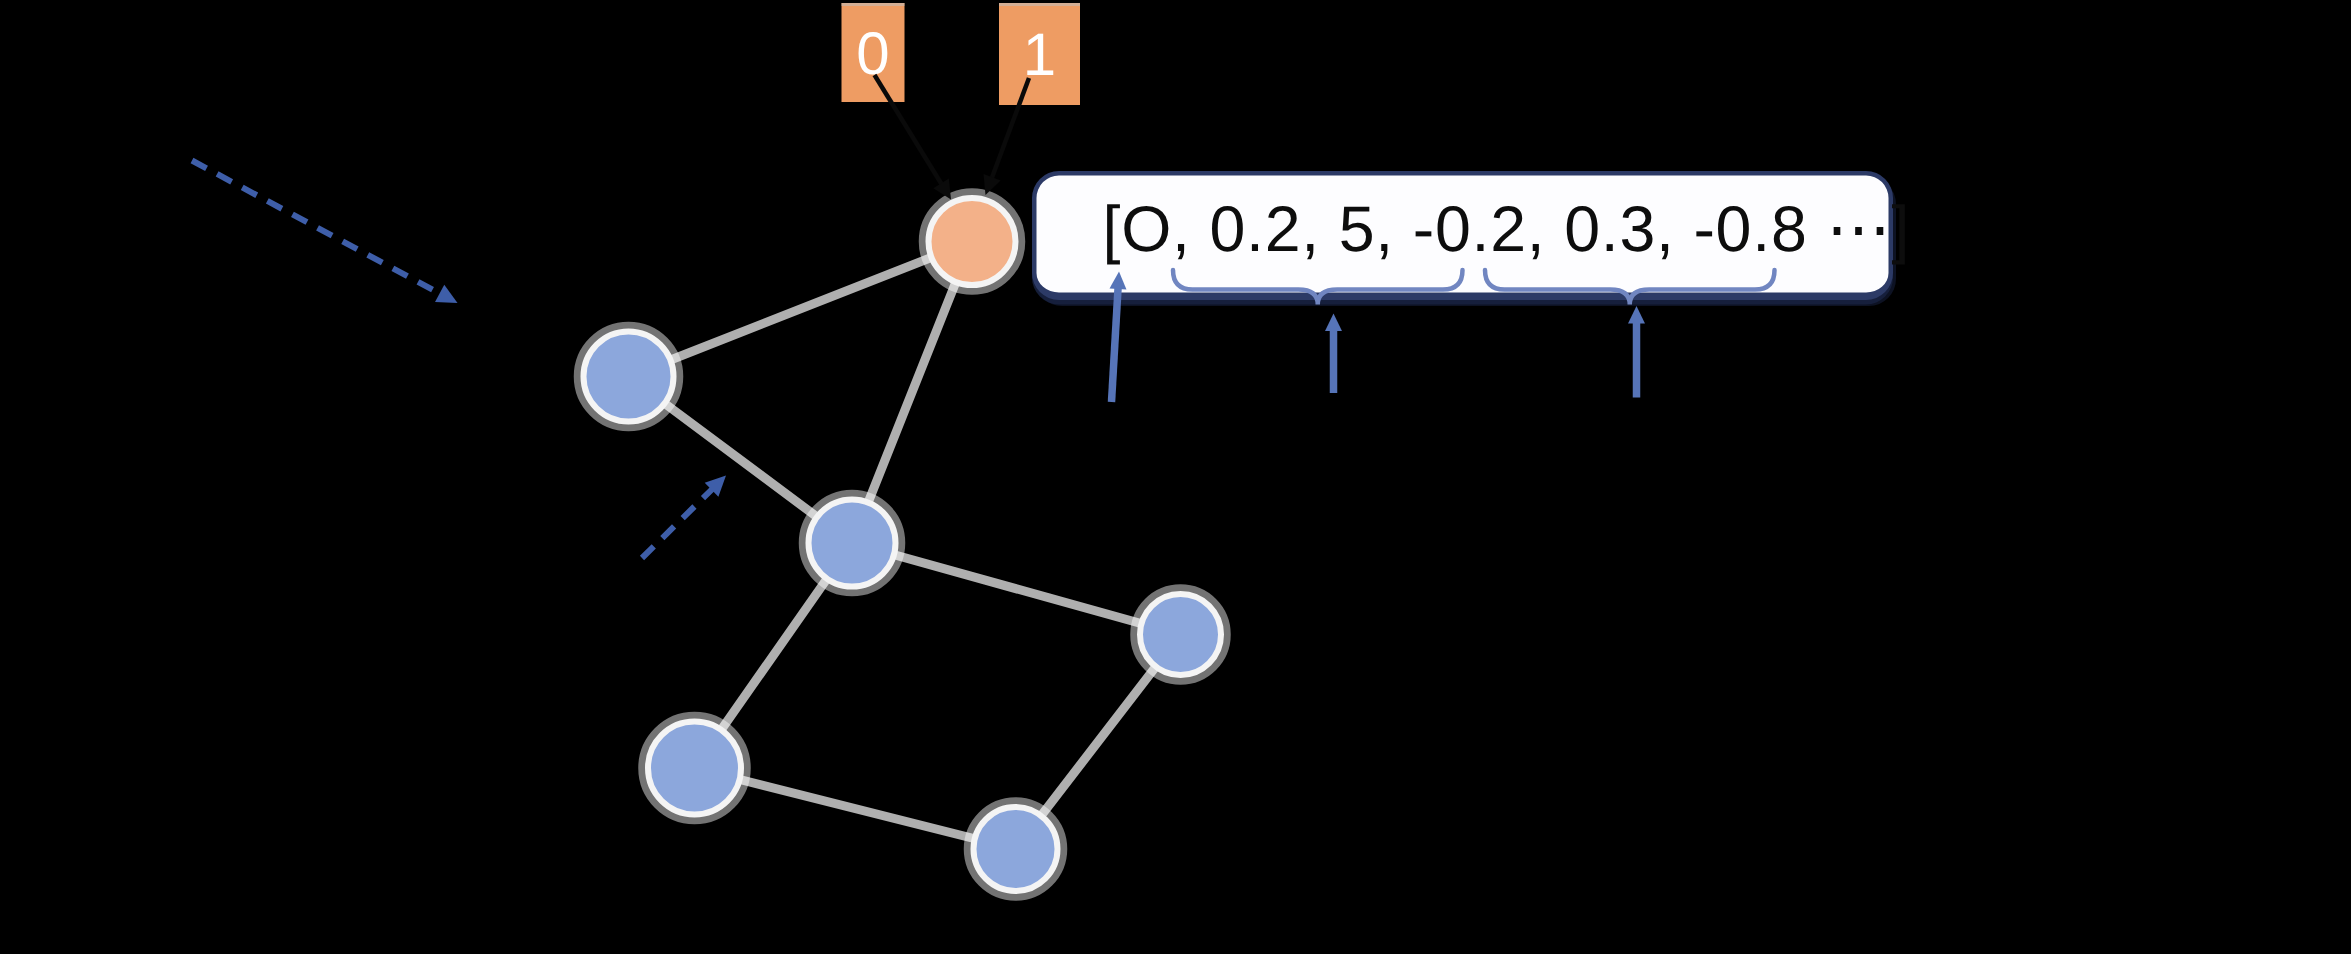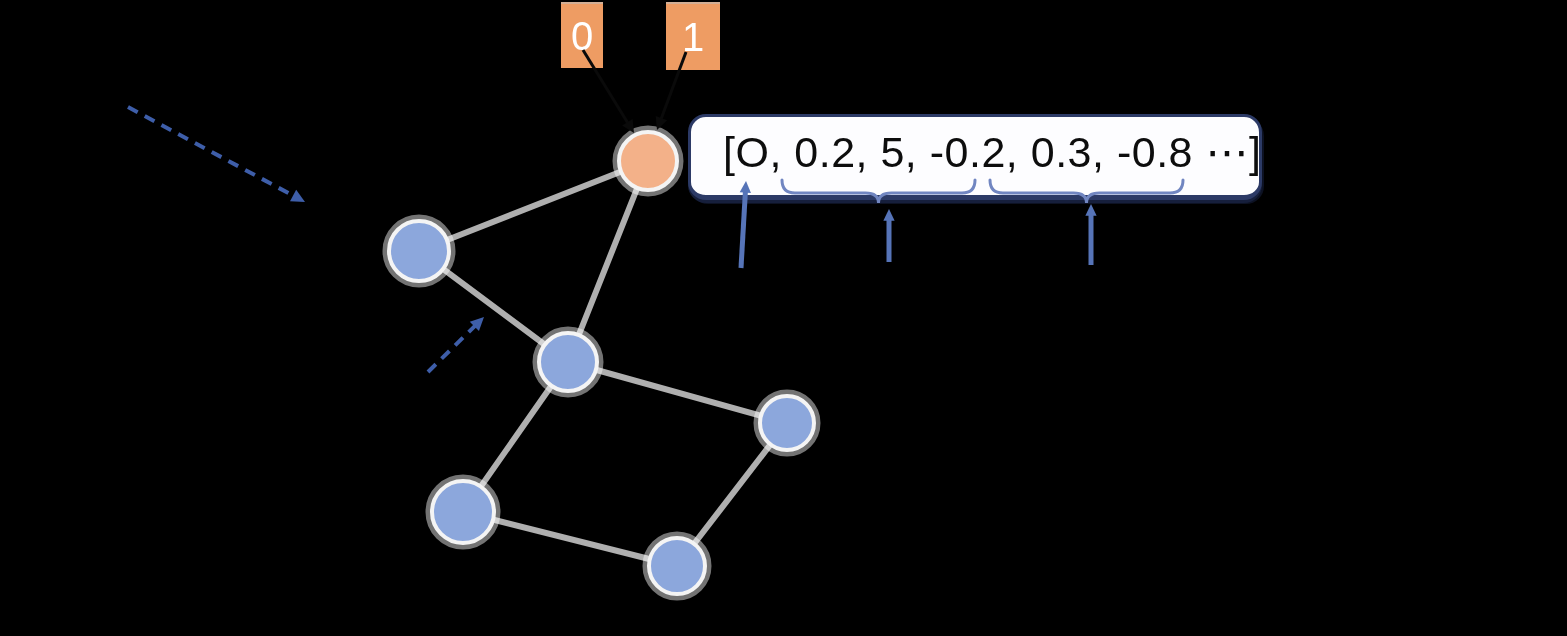--- a/index.html
+++ b/index.html
@@ -14,21 +14,21 @@
     position:absolute;
     left:688px;top:114px;
     width:574px;height:86px;
     box-sizing:border-box;
     background:var(--box-bg,#FDFDFF);
     border:3px solid var(--box-border,#2C3A66);
     border-bottom-width:5px;
     border-radius:18px;
     box-shadow:0 3px 0 rgba(23,33,63,.9), 2px 4px 0 rgba(23,33,63,.55);
     display:flex;align-items:center;
-    padding-left:32px;
+    padding-left:44px;
     z-index:2;
   }
   .vector-box span{
     font-size:43px;
     letter-spacing:.5px;
     color:var(--box-text,#0D0D0D);
     white-space:nowrap;
     transform:translateY(-4px);
   }
   .index-box{

